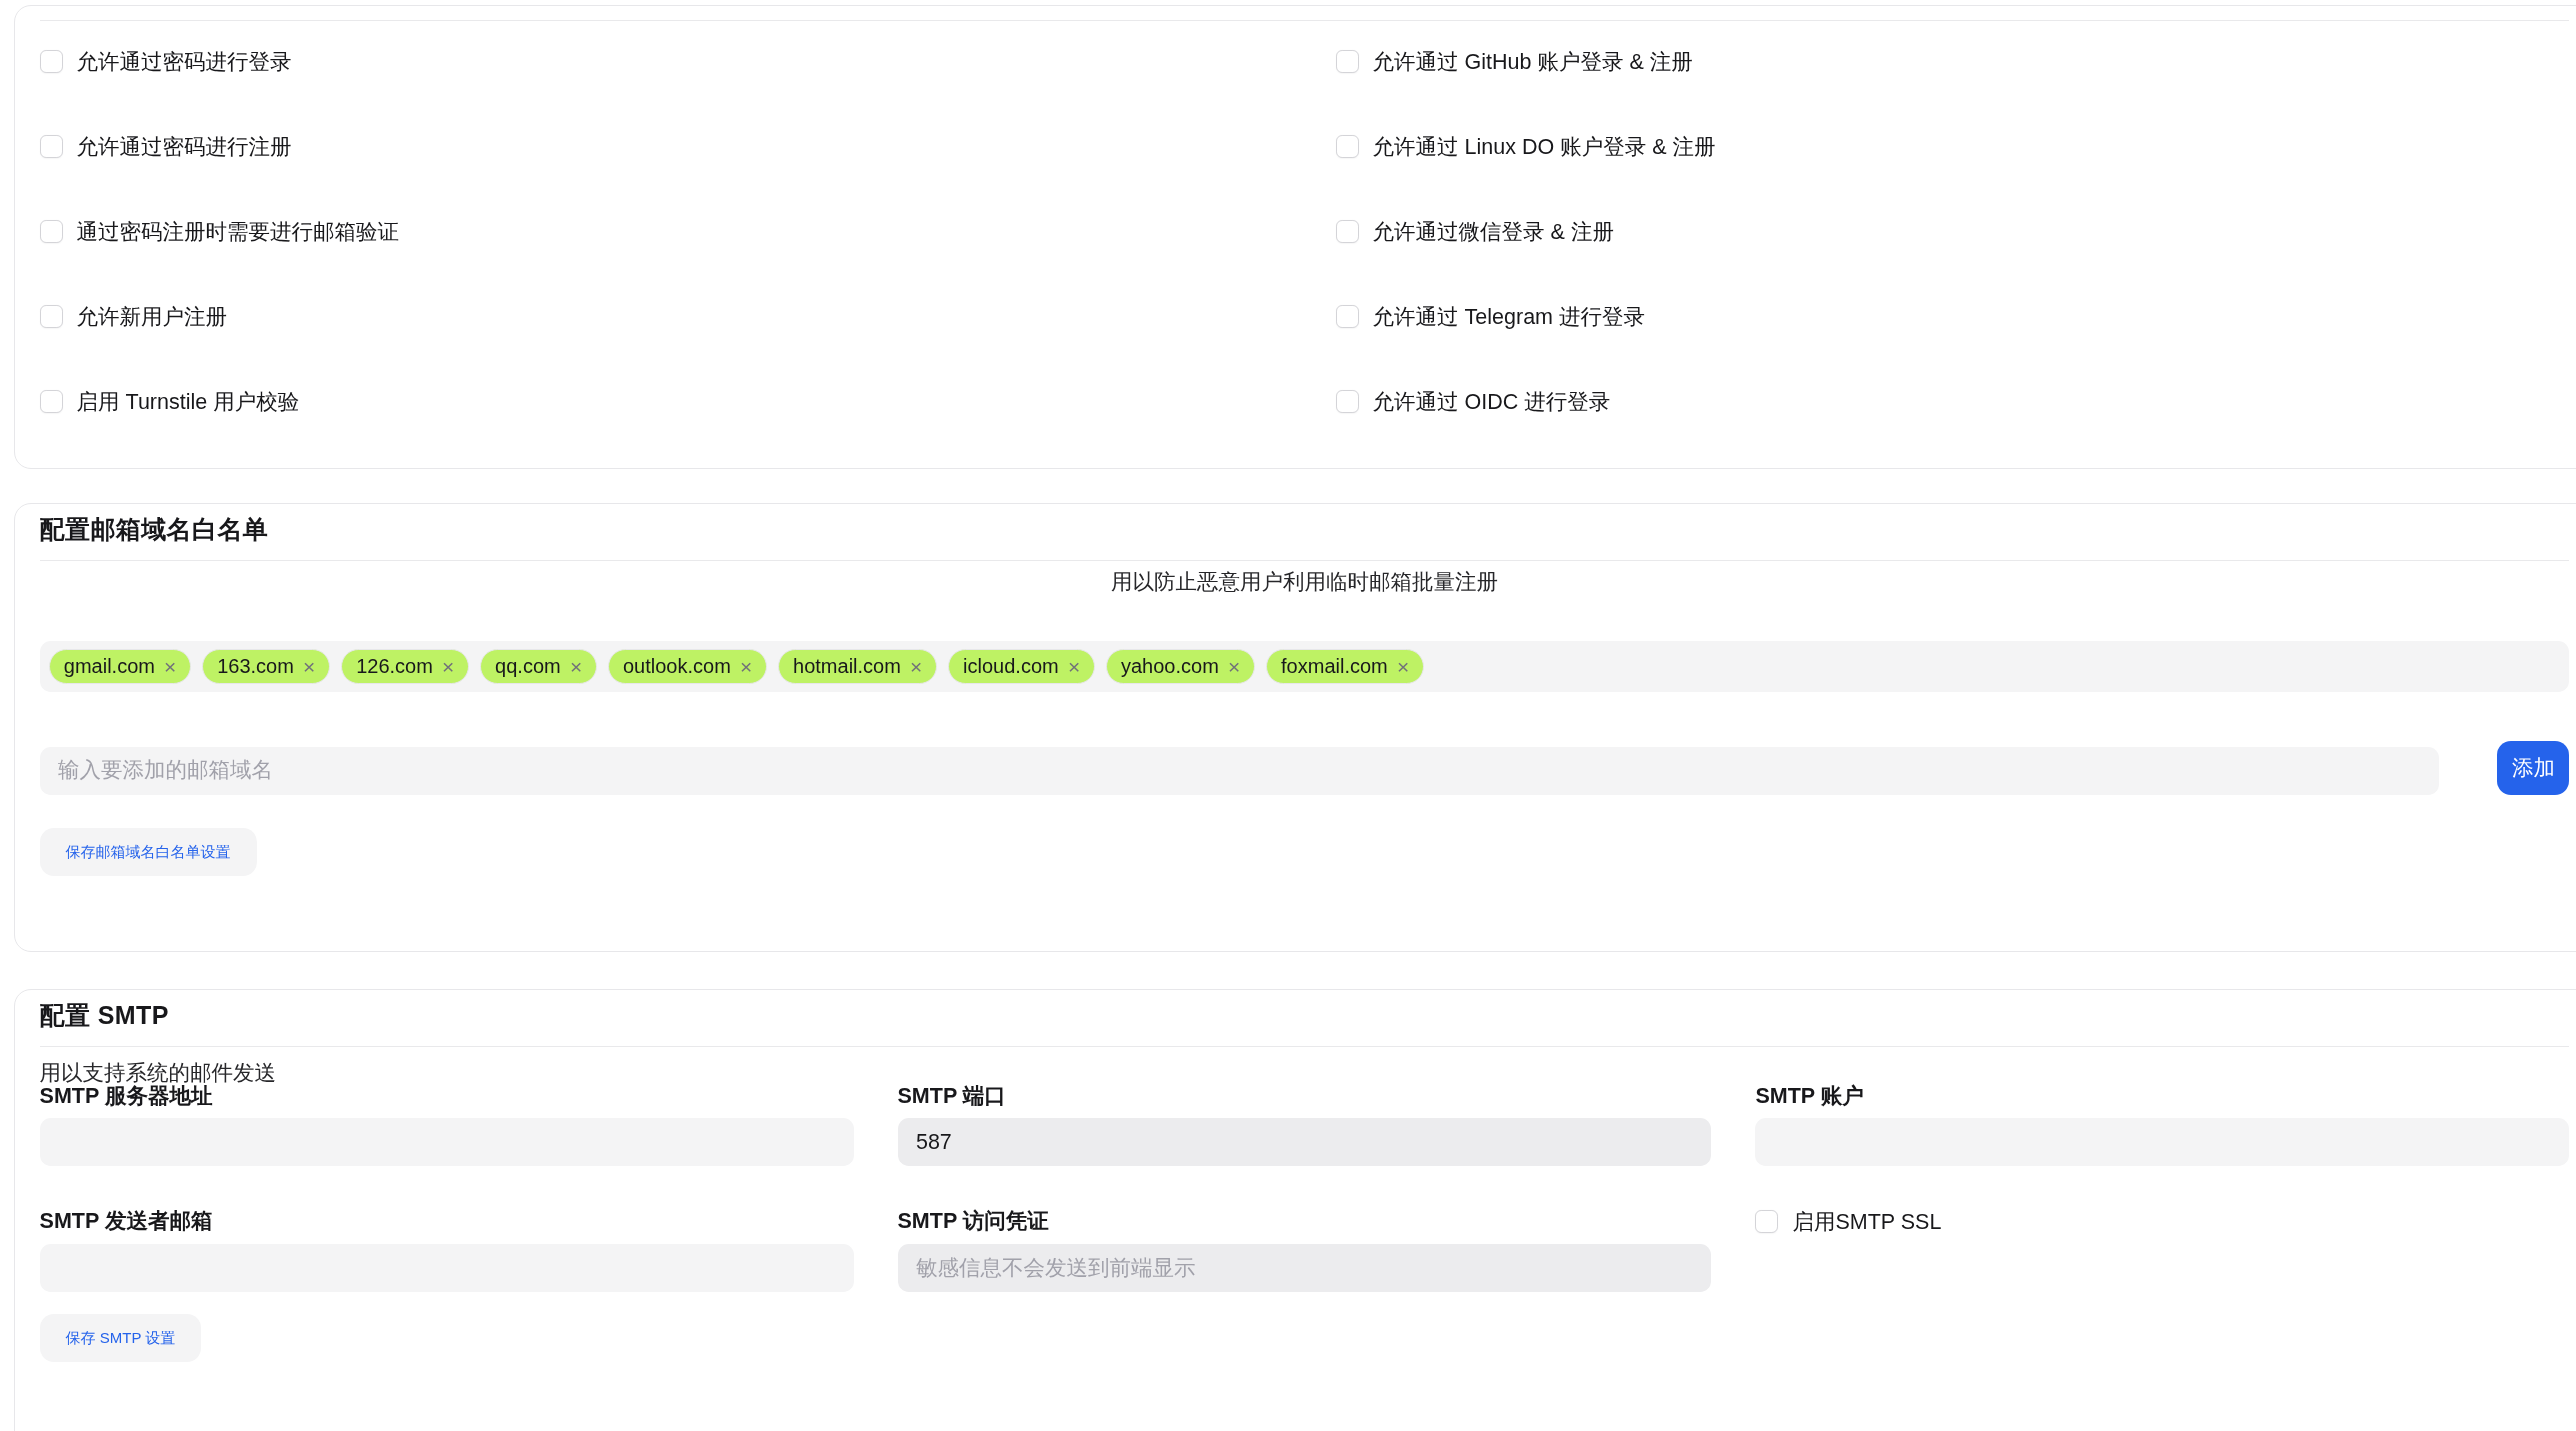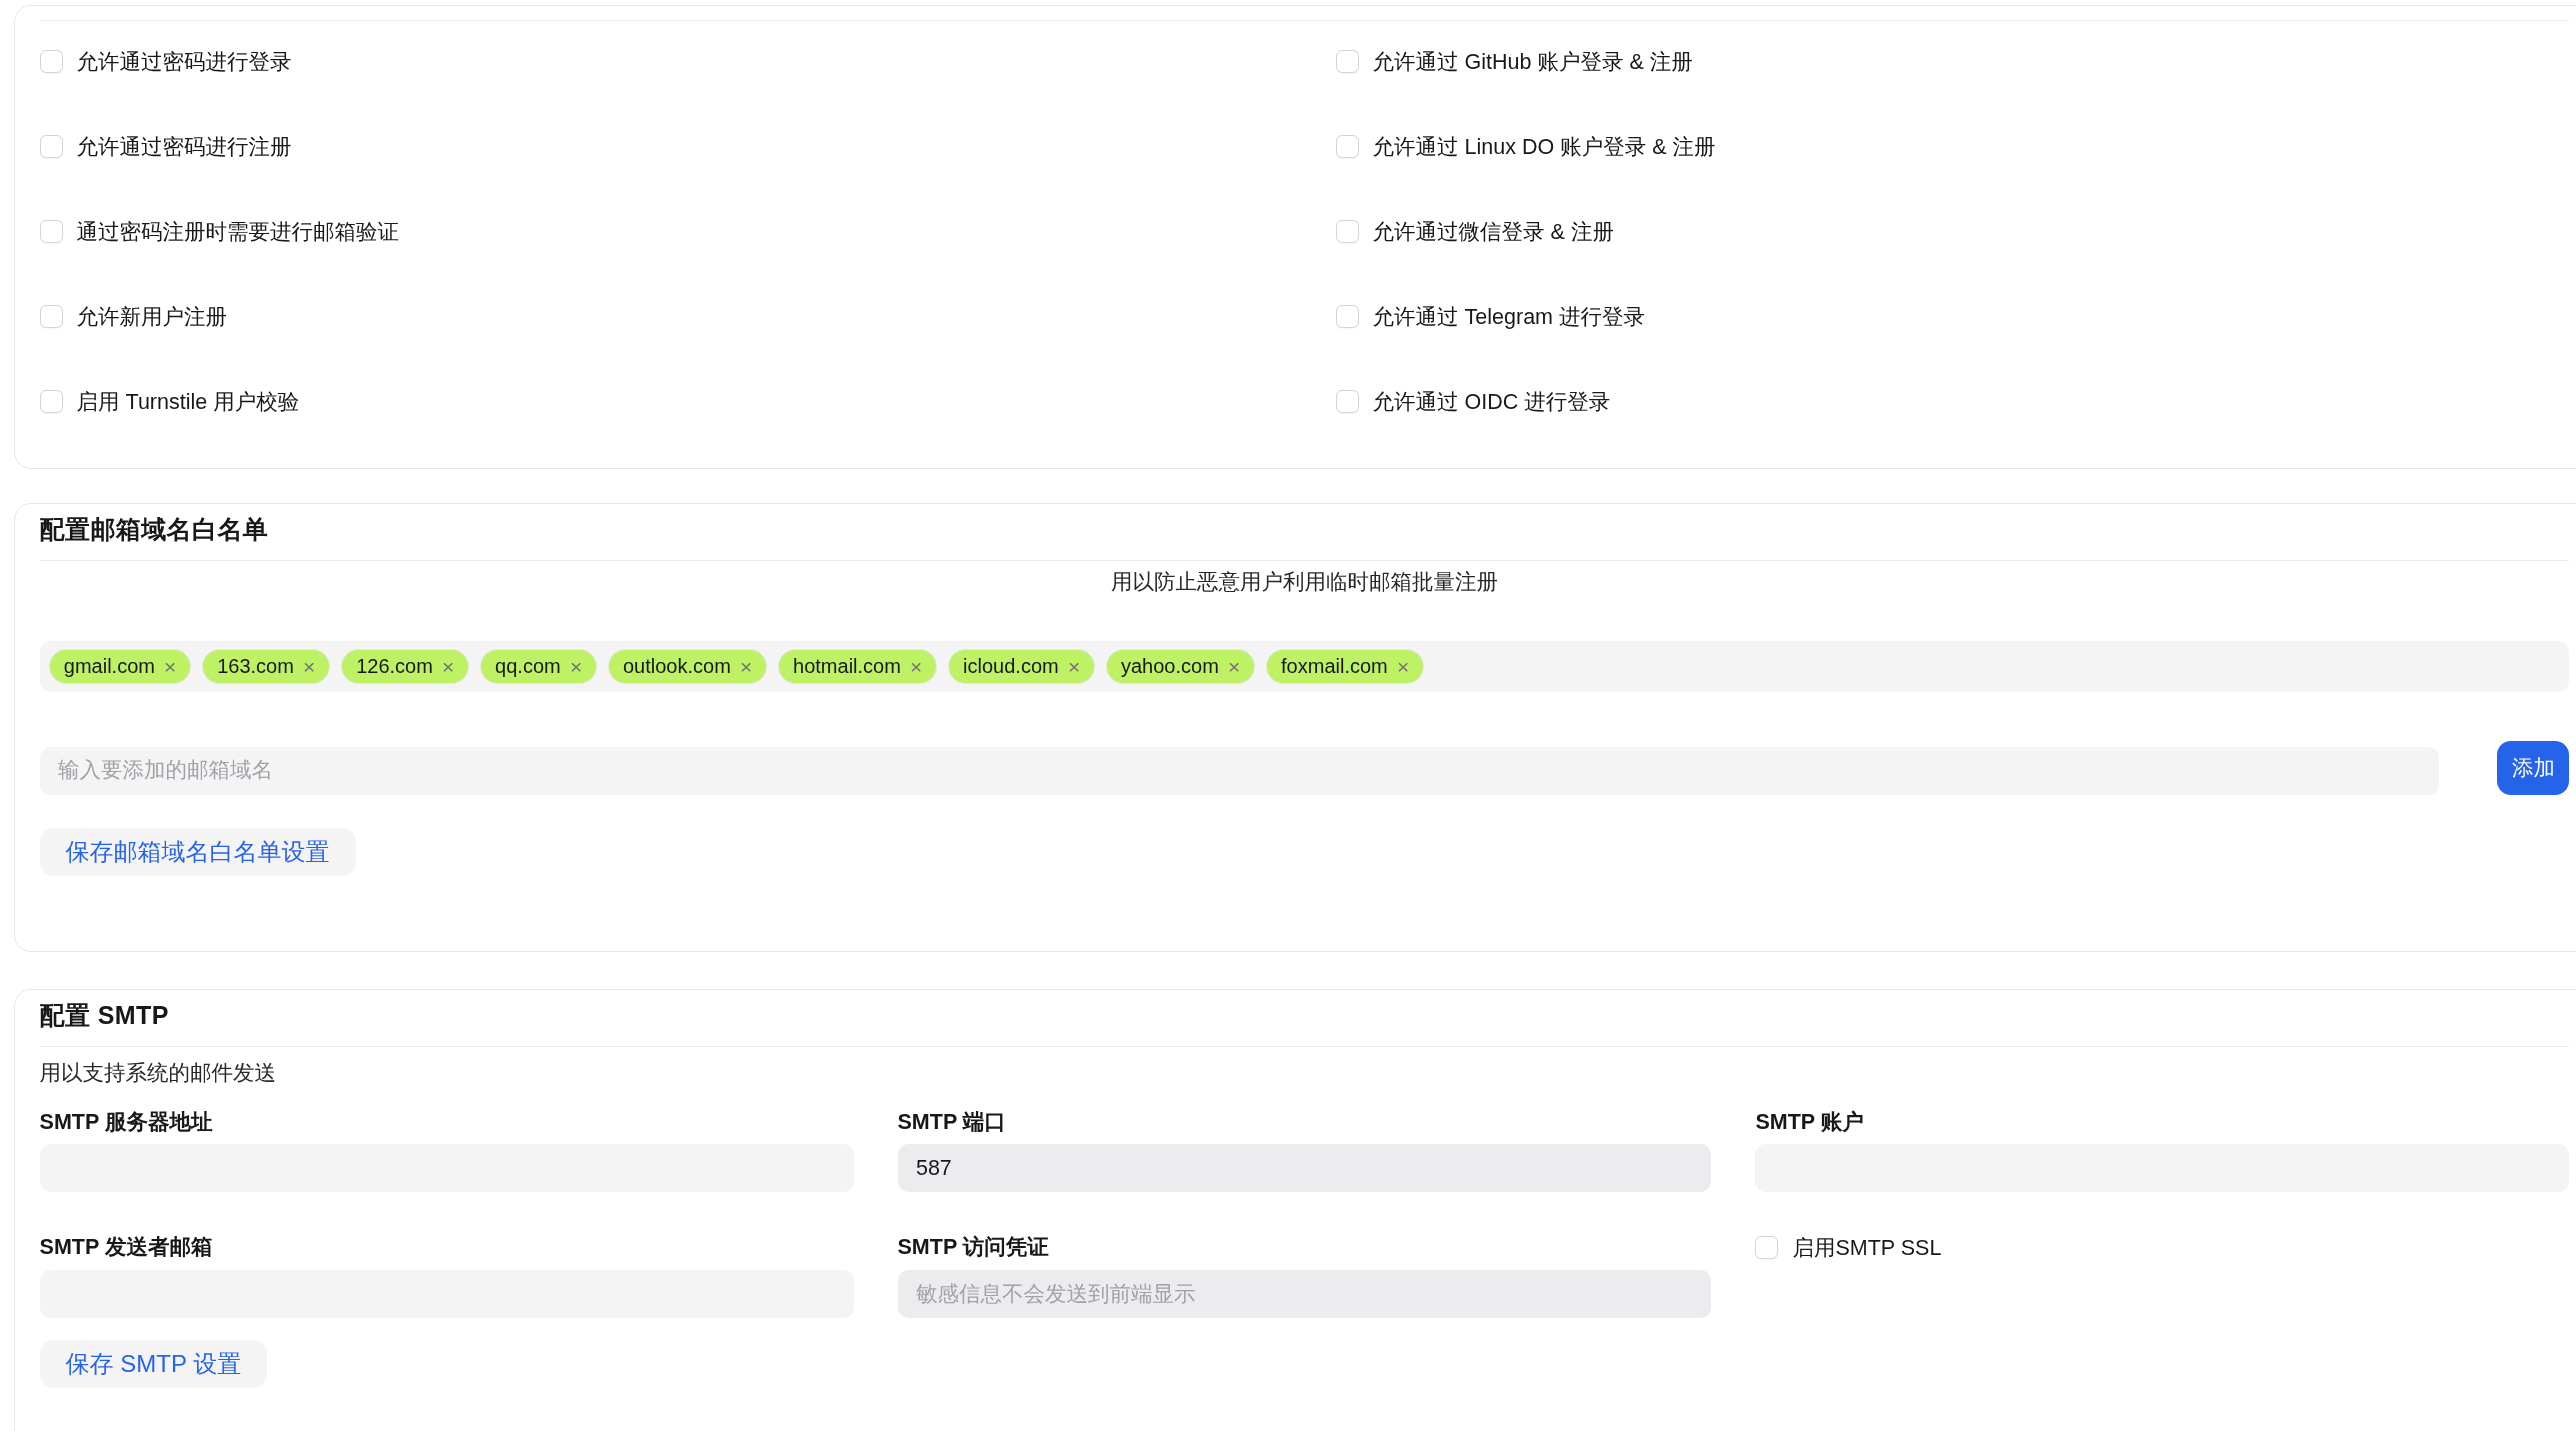--- a/index.html
+++ b/index.html
@@ -41,27 +41,27 @@
   .tag .x{color:var(--muted);font-size:21px;line-height:21px;cursor:pointer;}
   .add-row{margin-top:49px;display:flex;align-items:flex-end;gap:40px;}
   .text-input{height:48px;background:var(--input-bg);border:none;outline:none;border-radius:10.8px;
     padding:0 18.4px;font-size:21.5px;font-family:inherit;color:var(--text);}
   .text-input::placeholder{color:var(--placeholder);}
   .text-input.dark{background:var(--input-bg-dark);}
   .flex1{flex:1;}
   .add-btn{margin-left:18.4px;width:72px;height:54px;flex:none;background:var(--accent);color:#fff;
     border:none;border-radius:14px;font-size:21.5px;font-weight:500;font-family:inherit;cursor:pointer;}
   .save-btn{display:inline-block;height:48px;line-height:48px;background:var(--input-bg);
-    color:var(--accent);border:none;border-radius:14px;padding:0 26px;font-size:24px;
+    color:var(--accent);border:none;border-radius:14px;padding:0 26px;font-size:15px;
     font-weight:500;font-family:inherit;cursor:pointer;}
   .mt-save-email{margin-top:33px;}
   .mt-save-smtp{margin-top:21.5px;}
   .mt-desc-email{margin-top:10.8px;text-align:center;}
   .mt-desc-smtp{margin-top:16px;}
-  .smtp-grid{margin-top:26px;display:grid;grid-template-columns:repeat(3,1fr);
+  .smtp-grid{display:grid;grid-template-columns:repeat(3,1fr);
     column-gap:37px;row-gap:68px;gap:44px;}
   .field-label{display:block;font-size:21.5px;line-height:23px;font-weight:700;margin-bottom:10.8px;}
   .field input{width:100%;}
   .ssl-cell{padding-top:0;}
 </style>
 </head>
 <body>
 
 <section class="card card-login">
   <div class="divider"></div>

